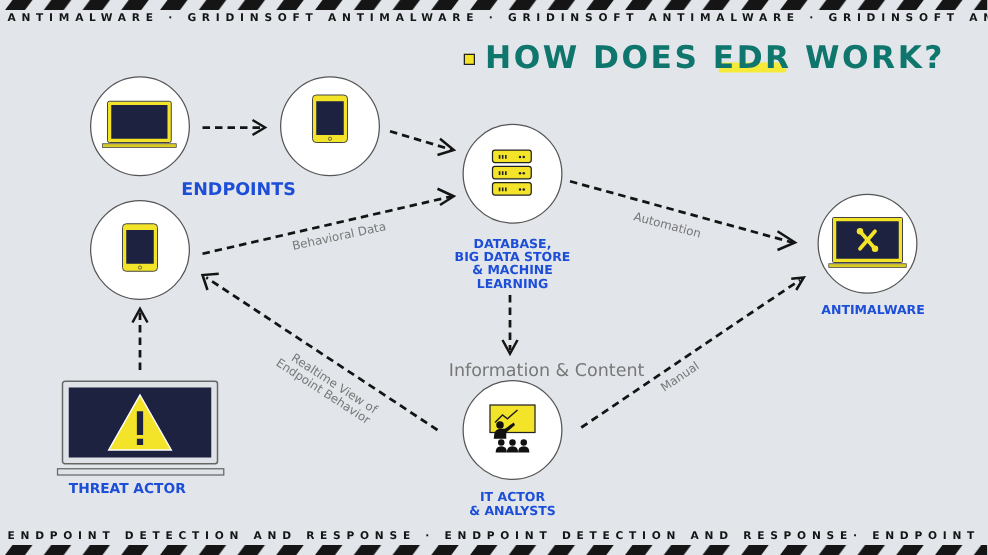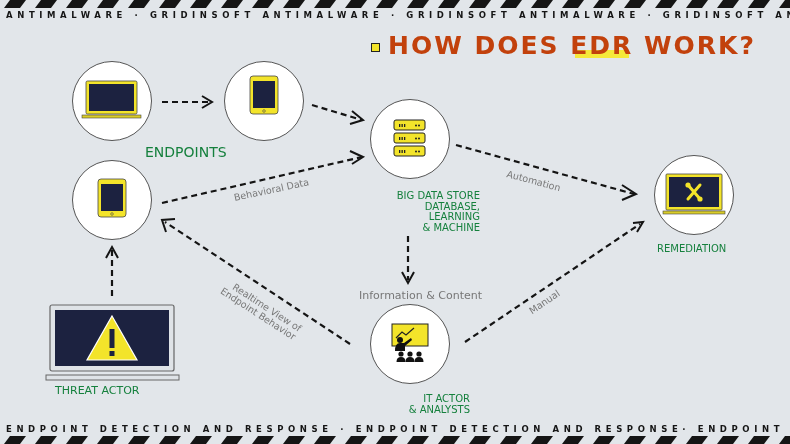--- a/index.html
+++ b/index.html
@@ -3,25 +3,25 @@
 <meta charset="utf-8">
 <style>
   html, body { margin:0; padding:0; }
   body { width:790px; height:444px; overflow:hidden; background:#e2e6ea; position:relative; font-family:"DejaVu Sans", sans-serif; }
   .stripe { position:absolute; left:0; width:790px; height:8px; overflow:hidden; }
   .stripe.top { top:0; }
   .stripe.bottom { top:436px; }
   .ticker { position:absolute; left:6px; width:800px; white-space:nowrap; font-family:"DejaVu Sans", sans-serif; font-weight:bold; font-size:8.5px; letter-spacing:4.6px; color:#151515; }
   .ticker.top { top:10px; }
   .ticker.bottom { top:424px; left:6px; }
-  .title { position:absolute; left:388px; top:31px; font-family:"DejaVu Sans", sans-serif; font-weight:bold; font-size:25px; letter-spacing:2px; color:#c2410c; white-space:nowrap; }
+  .title { position:absolute; left:388px; top:31px; font-family:"DejaVu Sans", sans-serif; font-weight:bold; font-size:25px; letter-spacing:2px; color:#0f766e; white-space:nowrap; }
   .title-bullet { position:absolute; left:371px; top:43px; width:7px; height:7px; background:#f3e42a; border:1px solid #222; }
   .title-hl { position:absolute; left:575px; top:50px; width:54px; height:8px; background:#f5e93a; }
   .circle { position:absolute; border-radius:50%; background:#fff; border:1px solid #555; box-sizing:border-box; }
-  .label { position:absolute; font-family:"DejaVu Sans", sans-serif; font-weight:normal; color:#15803d; text-align:right; white-space:nowrap; line-height:1; }
+  .label { position:absolute; font-family:"DejaVu Sans", sans-serif; font-weight:bold; color:#1d4ed8; text-align:center; white-space:nowrap; line-height:1; }
   .edge-label { position:absolute; font-family:"DejaVu Sans", sans-serif; font-size:9.5px; color:#777; white-space:nowrap; transform-origin:left center; }
   svg.overlay { position:absolute; left:0; top:0; }
 </style>
 </head>
 <body>
 
 <svg class="stripe top" width="790" height="8">
   <defs>
     <pattern id="hz" width="31" height="8" patternUnits="userSpaceOnUse">
       <polygon points="4,8 10,0 26,0 20,8" fill="#151515"></polygon>
@@ -58,21 +58,21 @@
     <polyline points="622,185 636,194 622,200"></polyline>
     <polyline points="402,272 408,283 414,272"></polyline>
     <polyline points="106,258 112,247 118,258"></polyline>
     <polyline points="166,232 162,220 175,219"></polyline>
     <polyline points="633,223 643,222 637,232"></polyline>
   </g>
 </svg>
 
 <div class="edge-label" style="left:234px;top:192px;transform:rotate(-12deg);">Behavioral Data</div>
 <div class="edge-label" style="left:507px;top:168px;transform:rotate(15deg);">Automation</div>
-<div class="edge-label" style="left:359px;top:289px;font-size:11px;">Information &amp; Content</div>
+<div class="edge-label" style="left:359px;top:289px;font-size:14px;">Information &amp; Content</div>
 <div class="edge-label" style="left:530px;top:306px;transform:rotate(-34deg);">Manual</div>
 <div class="edge-label" style="left:224px;top:276px;transform:rotate(33deg);line-height:10px;">
   <div style="padding-left:8px;">Realtime View of</div>
   <div>Endpoint Behavior</div>
 </div>
 
 <div class="circle" style="left:72px;top:61px;width:80px;height:80px;">
   <svg width="78" height="78">
     <rect x="13" y="19" width="51" height="33" rx="1.5" fill="#f3e42a" stroke="#444" stroke-width="0.8"></rect>
     <rect x="16" y="22" width="45" height="27" fill="#1c2240"></rect>
@@ -128,40 +128,40 @@
         <circle cx="48" cy="38.5" r="1"></circle>
       <rect x="28" y="50" width="1.3" height="3"></rect>
         <rect x="30.5" y="50" width="1.3" height="3"></rect>
         <rect x="33" y="50" width="1.3" height="3"></rect>
       <circle cx="45" cy="51.5" r="1"></circle>
         <circle cx="48" cy="51.5" r="1"></circle>
     </g>
   </svg>
 </div>
 <div class="label" style="left:340px;top:191px;width:140px;font-size:10px;line-height:10.5px;">
+  <div>DATABASE,</div>
   <div>BIG DATA STORE</div>
-  <div>DATABASE,</div>
+  <div>&amp; MACHINE</div>
   <div>LEARNING</div>
-  <div>&amp; MACHINE</div>
 </div>
 
 <div class="circle" style="left:654px;top:155px;width:80px;height:80px;">
   <svg width="78" height="78">
     <rect x="11" y="18" width="56" height="36" rx="1" fill="#f3e42a" stroke="#444" stroke-width="0.8"></rect>
     <rect x="14" y="21" width="50" height="30" fill="#1c2240"></rect>
     <rect x="8" y="55" width="62" height="3" fill="#d9cc28" stroke="#444" stroke-width="0.6"></rect>
     <g stroke="#f3e42a" stroke-width="3" stroke-linecap="round">
       <line x1="33" y1="29" x2="45" y2="43"></line>
       <line x1="45" y1="29" x2="33" y2="43"></line>
     </g>
     <circle cx="33" cy="29" r="2.6" fill="#f3e42a"></circle>
     <circle cx="45" cy="43" r="2.6" fill="#f3e42a"></circle>
   </svg>
 </div>
-<div class="label" style="left:657px;top:244px;font-size:10px;">REMEDIATION</div>
+<div class="label" style="left:657px;top:244px;font-size:10px;">ANTIMALWARE</div>
 
 <div class="circle" style="left:370px;top:304px;width:80px;height:80px;">
   <svg width="78" height="78">
     <rect x="21" y="19" width="36" height="22" fill="#f3e42a" stroke="#222" stroke-width="1"></rect>
     <polyline points="25,33 31,27 35,30 43,23" fill="none" stroke="#222" stroke-width="1.2"></polyline>
     <circle cx="29" cy="35" r="3" fill="#111"></circle>
     <path d="M24 46 Q24 38 29 38 L33 38 L40 33 L41 35 L34 41 L34 46 Z" fill="#111"></path>
     <g fill="#111">
       <circle cx="30" cy="49" r="2.6"></circle>
         <path d="M25.5 57 Q25.5 52 30 52 Q34.5 52 34.5 57 Z"></path>

